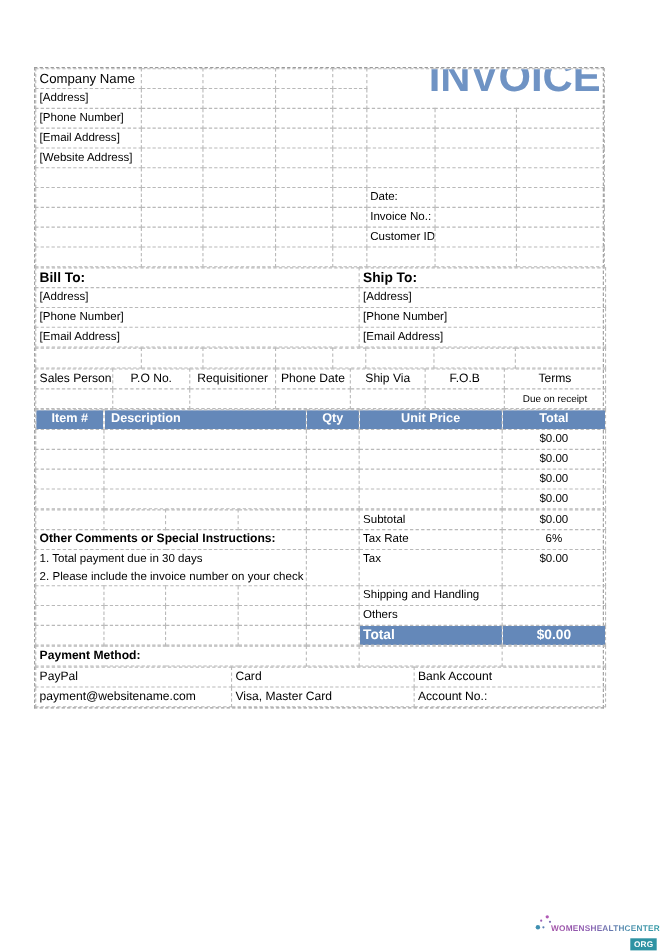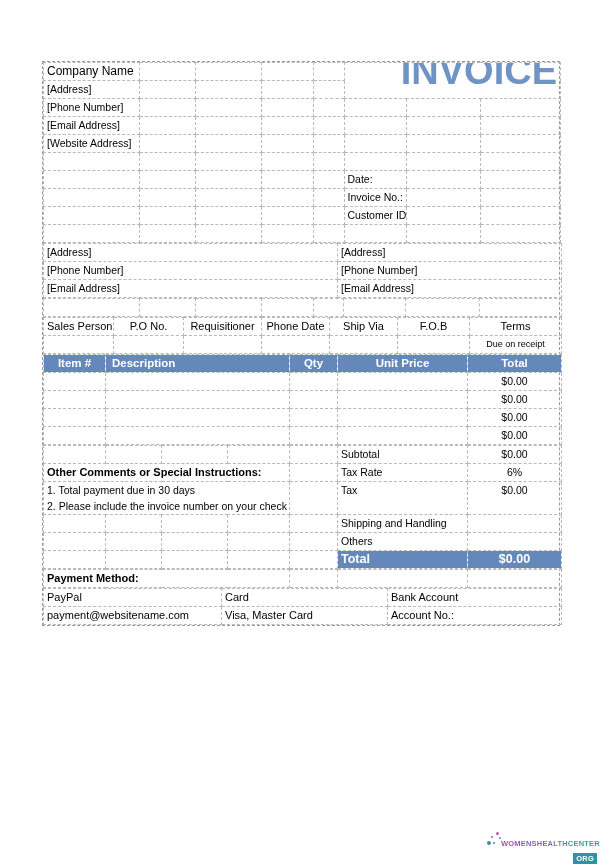--- a/index.html
+++ b/index.html
@@ -12,21 +12,21 @@
     height: 865px;
     font-family: "Liberation Sans", sans-serif;
     color: #000000;
     position: relative;
     overflow: hidden;
   }
 
   
   #sheet {
     position: absolute;
-    left: 42px;
+    left: 31px;
     top: 61px;
     width: 518px;
     box-sizing: border-box;
   }
 
   table.grid {
     border-collapse: collapse;
     table-layout: fixed;
     width: 518px;
     font-size: 10.5px;
@@ -332,20 +332,24 @@
     </tr>
   </tbody>
     </table>
 
   <table class="grid">
     <colgroup>
         <col style="width:294px">
         <col style="width:224px">
       </colgroup>
     <tbody>
+        <tr>
+      <td class="sec-head">Bill To:</td>
+      <td class="sec-head">Ship To:</td>
+    </tr>
     <tr>
       <td class="ph">[Address]</td>
       <td class="ph">[Address]</td>
     </tr>
     <tr>
       <td class="ph">[Phone Number]</td>
       <td class="ph">[Phone Number]</td>
     </tr>
     <tr>
       <td class="ph">[Email Address]</td>

